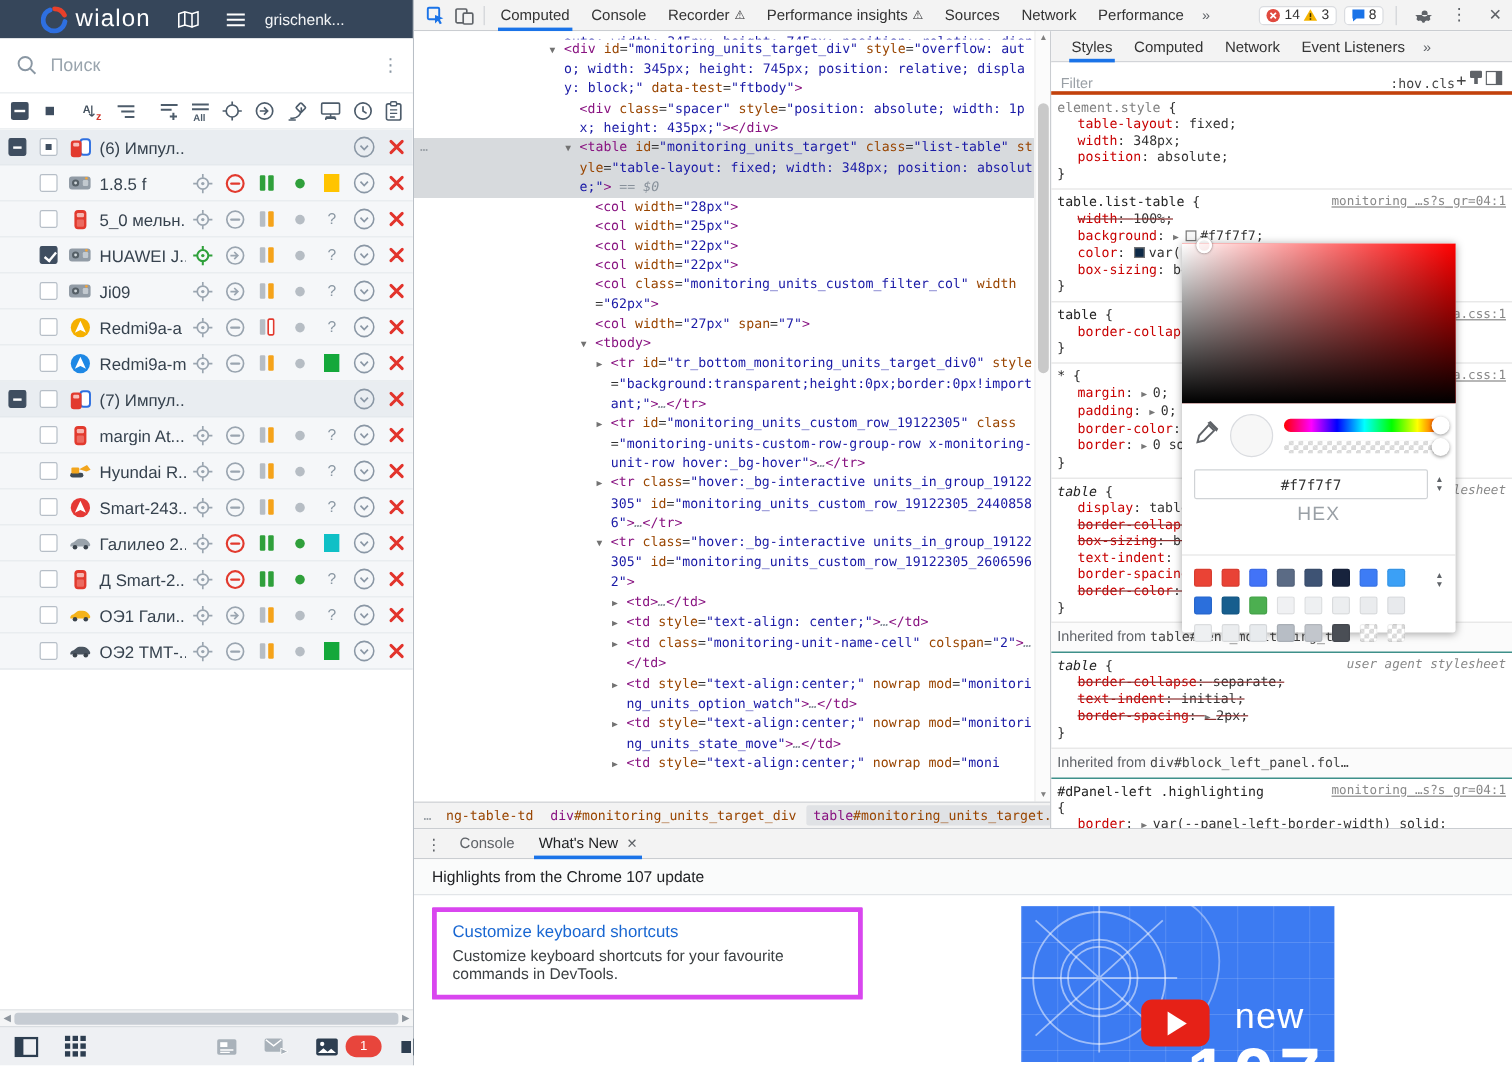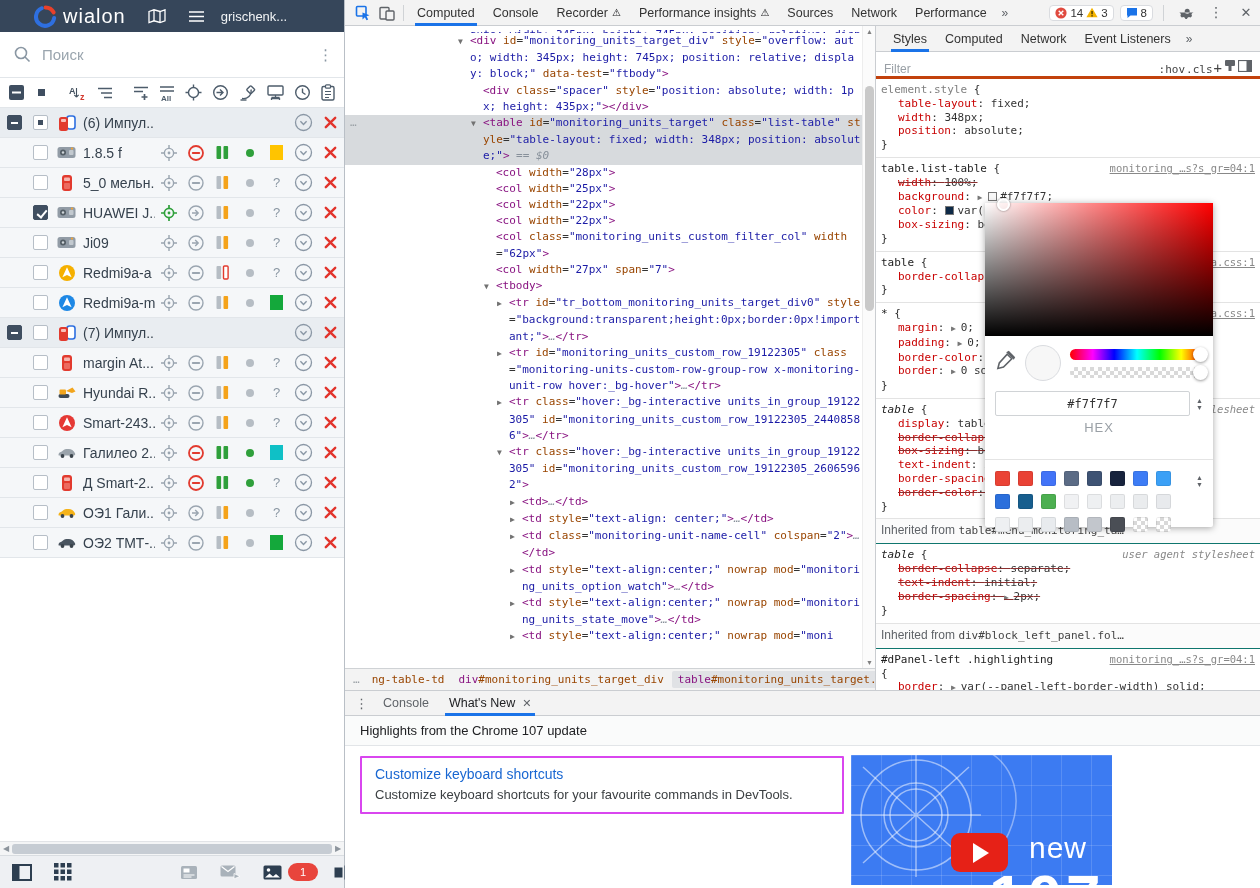--- a/index.html
+++ b/index.html
@@ -95,34 +95,34 @@
   .pk-controls{display:flex;align-items:center;padding:9px 9px 4px}
   .pk-swatch{width:36px;height:36px;border-radius:50%;background:#f7f7f7;border:1px solid #dadce0;margin:0 9px;flex:0 0 36px}
   .pk-sliders{flex:1}
   .pk-hue{height:11px;border-radius:6px;position:relative;background:linear-gradient(to right,#f00,#f0f 17%,#00f 33%,#0ff 50%,#0f0 67%,#ff0 83%,#f00)}
   .pk-alpha{margin-top:7px;height:11px;border-radius:6px;position:relative}
   .checker{background-image:linear-gradient(45deg,#d9d9d9 25%,transparent 25%,transparent 75%,#d9d9d9 75%),linear-gradient(45deg,#d9d9d9 25%,transparent 25%,transparent 75%,#d9d9d9 75%);background-size:8px 8px;background-position:0 0,4px 4px;background-color:#fff}
   .pk-knob{position:absolute;right:-4px;top:-2px;width:15px;height:15px;border-radius:50%;background:#fff;box-shadow:0 1px 3px rgba(0,0,0,.4)}
   .pk-hexrow{display:flex;align-items:center;padding:6px 10px 0;gap:6px}
   .pk-hex{flex:1;border:1px solid #d0d3d6;border-radius:2px;height:25px;display:flex;align-items:center;justify-content:center;font-family:"DejaVu Sans Mono",monospace;font-size:12px;color:#333}
   .spin{display:flex;flex-direction:column;font-size:7px;color:#5f6368;line-height:7px;cursor:pointer}
-  .pk-lbl{text-align:center;color:#9aa0a6;font-size:13px;letter-spacing:1px;margin:4px 0 24px}
+  .pk-lbl{text-align:center;color:#9aa0a6;font-size:16px;letter-spacing:1px;margin:4px 0 24px}
   .pk-pal{border-top:1px solid #e4e4e4;padding:11px 10px 0;display:flex;gap:6px}
   .pk-grid{display:grid;grid-template-columns:repeat(8,15px);gap:8px 8px;flex:1}
   .pk-sw{width:15px;height:15px;border-radius:2px;box-shadow:inset 0 0 0 1px rgba(0,0,0,.08);cursor:pointer}
   
   .drawer{position:absolute;left:0;top:690px;width:915px;height:198px;border-top:1px solid #cacdd1;background:#fff;overflow:hidden}
   .dr-tabs{height:25px;background:#f3f3f3;border-bottom:1px solid #cacdd1;display:flex;align-items:center;padding-left:4px}
   .dr-tab{padding:0 10px;font-size:12.5px;color:#5f6368;height:25px;display:flex;align-items:center;gap:7px;position:relative;cursor:pointer}
   .dr-tab.active{color:#202124}
   .dr-tab.active::after{content:"";position:absolute;left:6px;right:6px;bottom:0;height:2.5px;background:#1a73e8}
   .dr-close{color:#5f6368;font-size:11px}
   .dr-head{height:30px;display:flex;align-items:center;padding:0 15px;font-size:13px;color:#202124;border-bottom:1px solid #e2e5e8;background:#fafbfb}
   .wn-body{position:relative;padding-top:10px}
-  .wn-card{width:484px;border:2px solid #d946ef;border-radius:1px;background:#fff;padding:8px 13px 10px;margin:0 0 10px 15px;cursor:pointer}
+  .wn-card{width:359px;border:4px solid #d946ef;border-radius:1px;background:#fff;padding:8px 13px 10px;margin:0 0 10px 15px;cursor:pointer}
   .wn-title{color:#1967d2;font-size:14px;margin-bottom:5px}
   .wn-desc{color:#3c4043;font-size:13px}
   .wn-video{position:absolute;left:506px;top:9px;width:261px;height:130px;background:#3c7bf2;overflow:hidden;cursor:pointer;
     background-image:linear-gradient(rgba(255,255,255,.14) 1px,transparent 1px),linear-gradient(90deg,rgba(255,255,255,.14) 1px,transparent 1px);background-size:30px 30px}
   .wn-play{position:absolute;left:100px;top:78px;width:57px;height:39px;background:#e62117;border-radius:9px;display:flex;align-items:center;justify-content:center}
   .wn-play::after{content:"";width:0;height:0;border-left:16px solid #fff;border-top:10px solid transparent;border-bottom:10px solid transparent;margin-left:3px}
   .wn-new{position:absolute;left:178px;top:76px;color:#fff;font-size:30px;font-weight:400;letter-spacing:1px}
   .wn-ver{position:absolute;left:138px;top:106px;color:#fff;font-size:62px;font-weight:700;letter-spacing:4px}
 </style>
 </head>

